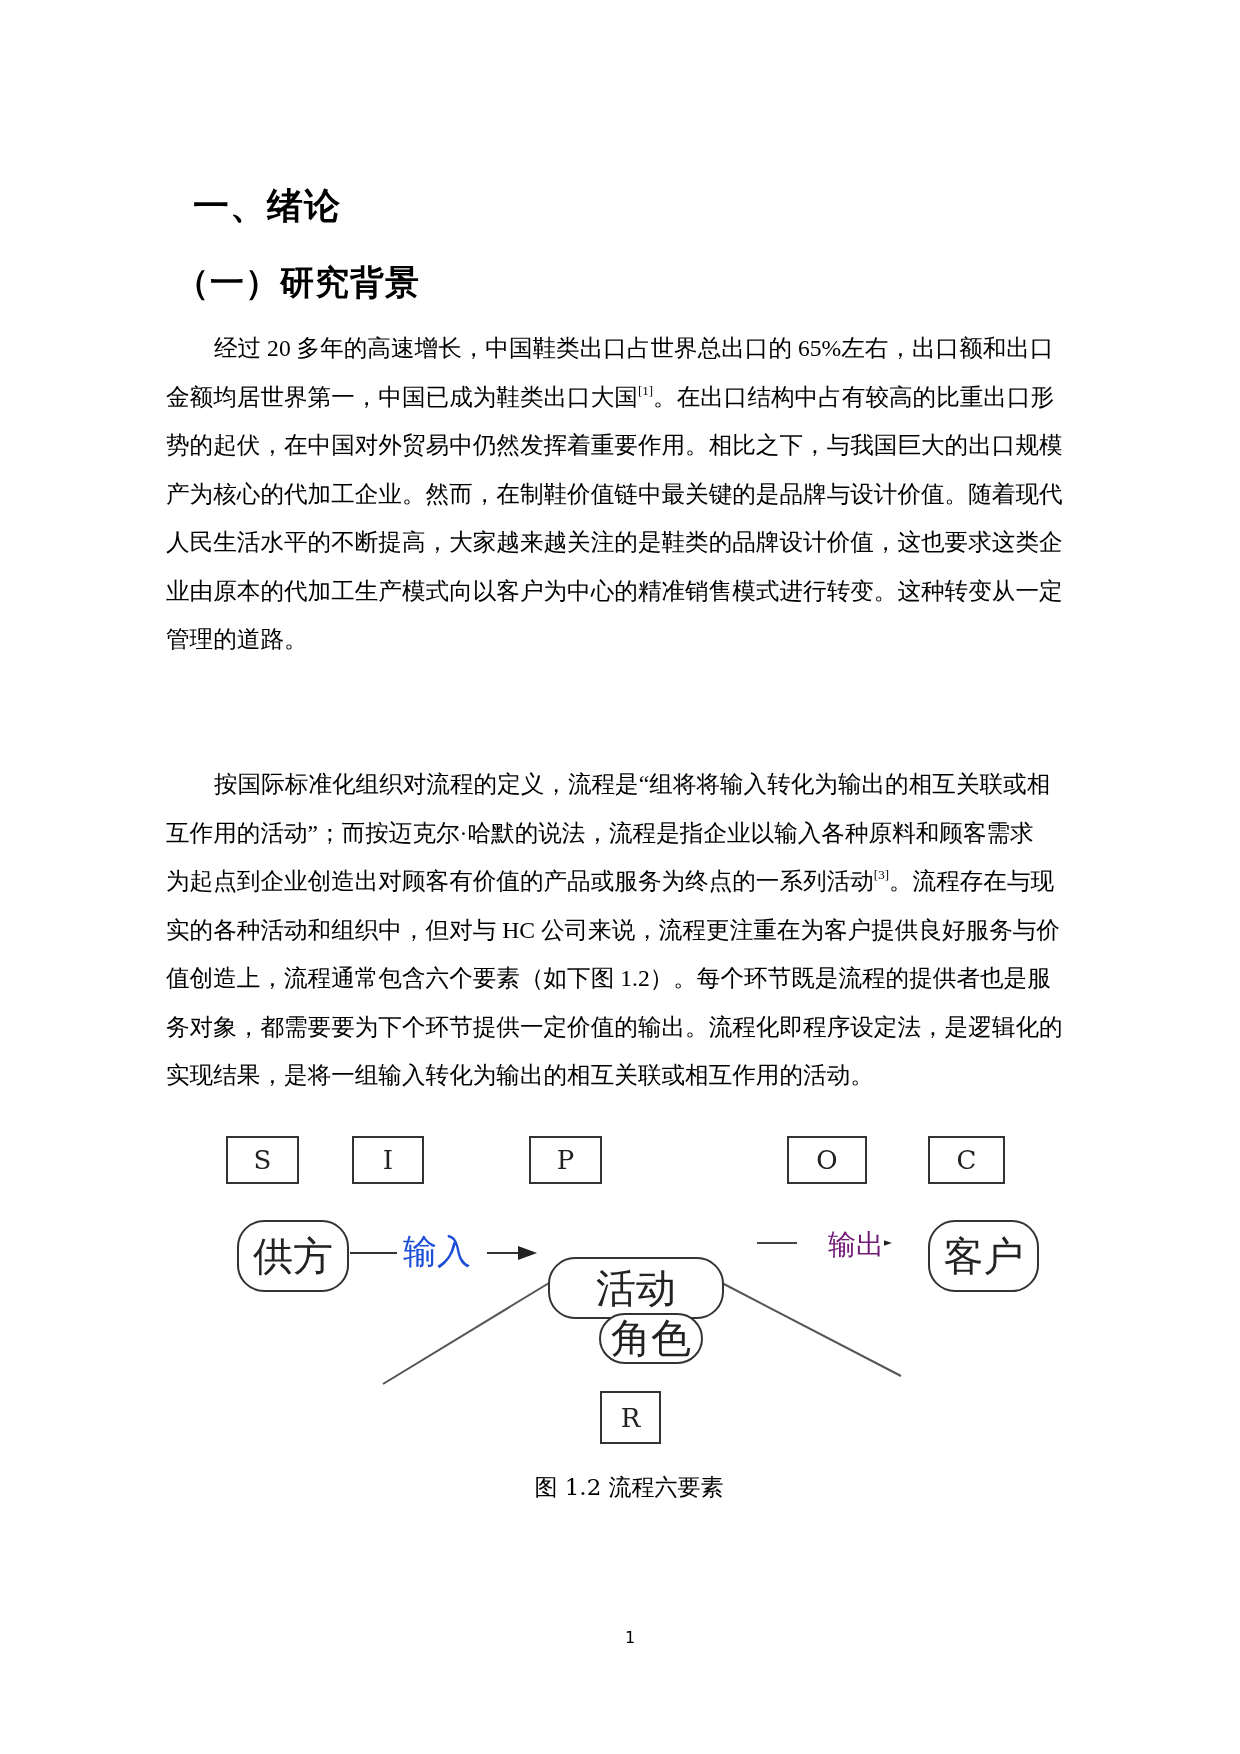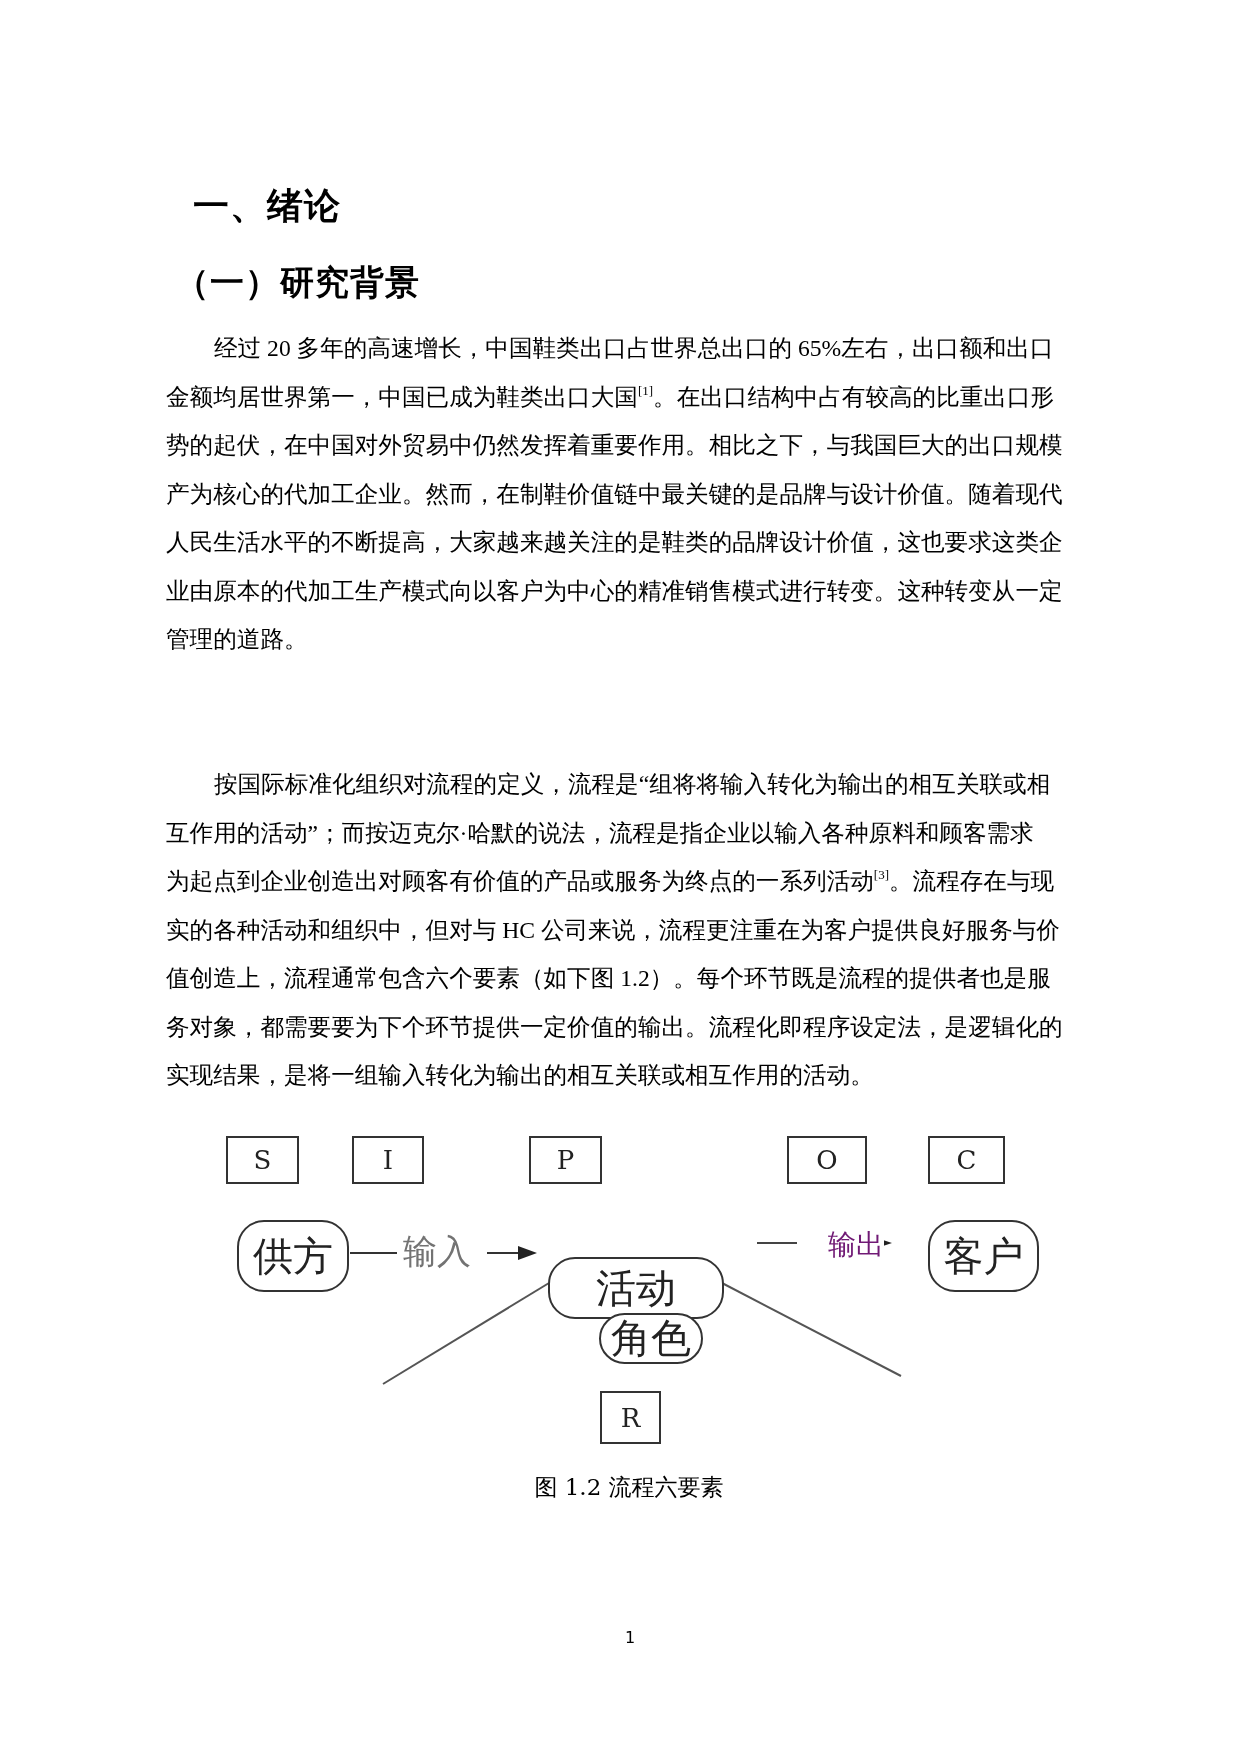--- a/index.html
+++ b/index.html
@@ -77,21 +77,21 @@
     align-items: center;
     justify-content: center;
     font-family: "DejaVu Serif", "Liberation Serif", serif;
     color: #222;
   }
   .letter-box { font-size: 26px; height: 48px; }
   .big-box { font-size: 40px; border-radius: 27px; }
   .arrow-label {
     position: absolute;
     font-family: "DejaVu Serif", "Liberation Serif", serif;
-    color: #737373;
+    color: #1d4ed8;
     background: #fff;
     line-height: 1;
   }
   .caption {
     position: absolute;
     left: 0;
     width: 1240px;
     top: 1472px;
     text-align: center;
     font-size: 23px;

